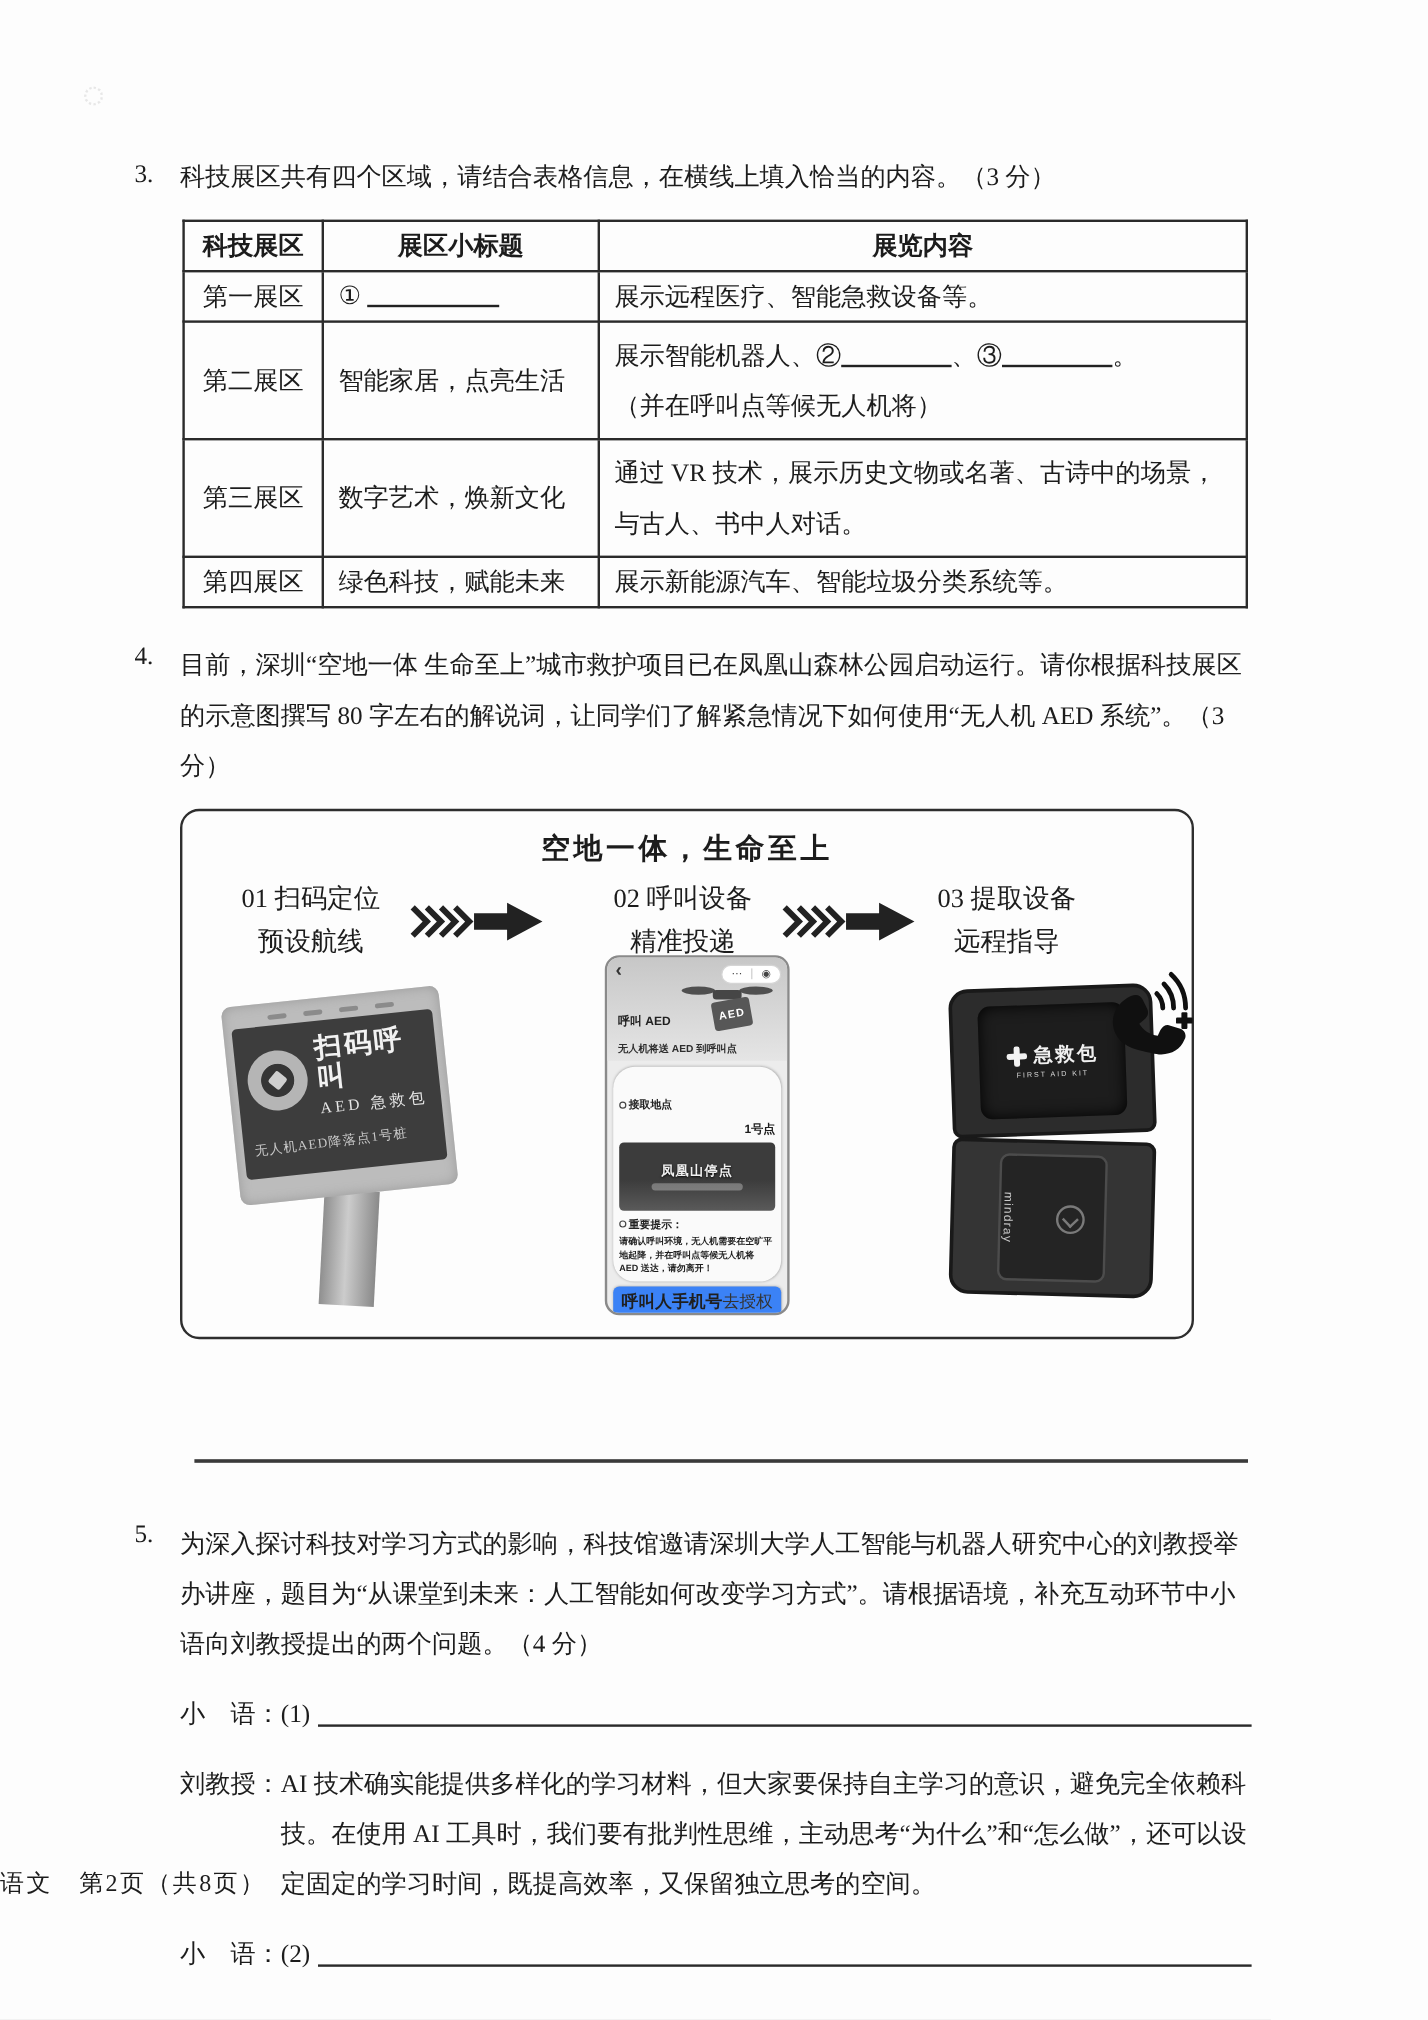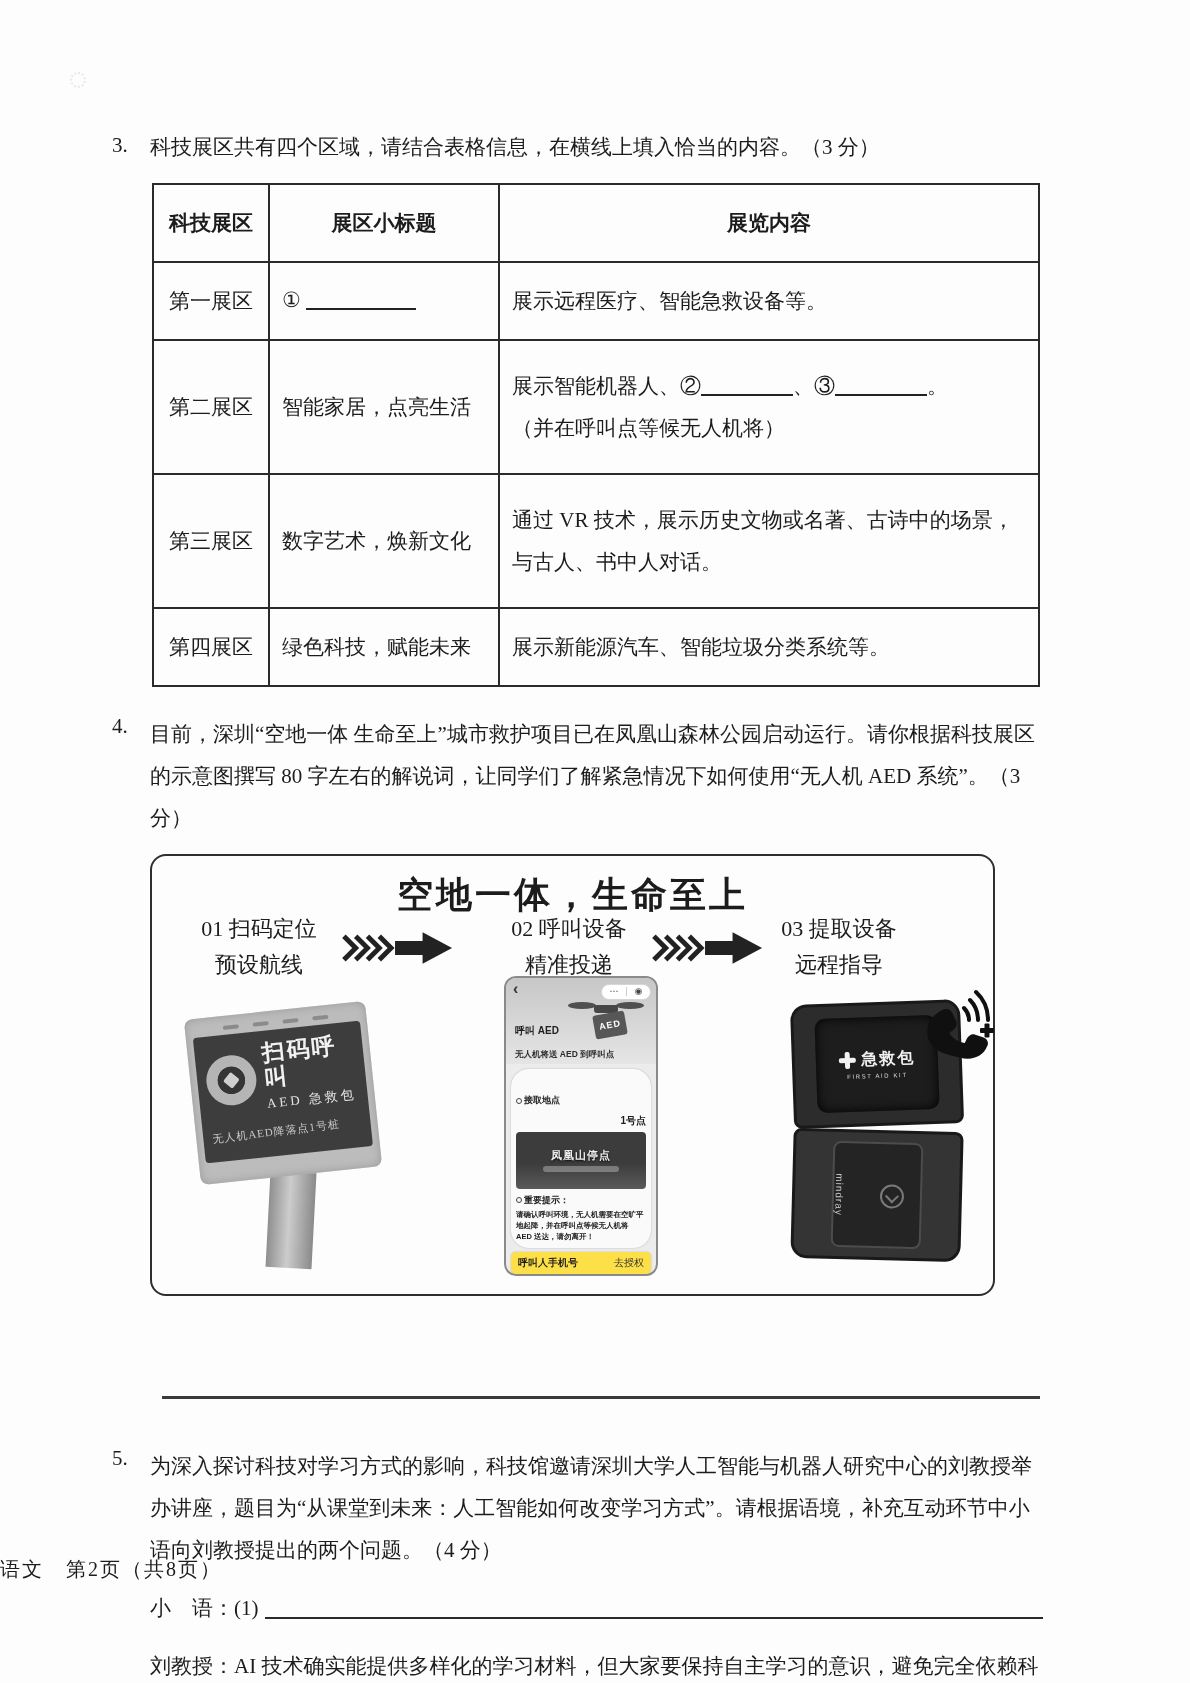--- a/index.html
+++ b/index.html
@@ -12,32 +12,32 @@
 
   .question { display:flex; align-items:flex-start; }
   .qnum { width:38px; flex-shrink:0; font-size:21px; padding-top:1px; }
   .qbody { flex:1; font-size:21px; }
   .prompt { font-size:21px; line-height:1.5; }
   .prompt-wrap { line-height:2.0; }
 
   
   .zone-table { border-collapse:collapse; margin:19px 0 0 2px; width:888px; table-layout:fixed; }
   .zone-table col.c1 { width:116px; } .zone-table col.c2 { width:230px; }
-  .zone-table th, .zone-table td { border:2px solid #2b2b2b; font-size:21px; padding:24px 12px; vertical-align:middle; }
+  .zone-table th, .zone-table td { border:2px solid #2b2b2b; font-size:21px; padding:6px 12px; vertical-align:middle; }
   .zone-table th { font-weight:bold; text-align:center; }
   .td-center { text-align:center;margin-top:36px; }
   .multi { line-height:2.0; }
   .blank { display:inline-block; border-bottom:2px solid #222; height:1.05em; vertical-align:-3px; }
   .w110 { width:110px; } .w92 { width:92px; }
 
   
   .q4 { margin-top:26px; }
   .flow-box { position:relative; margin-top:15px; width:845px; height:442px;
               border:2.5px solid #2e2e2e; border-radius:16px; background:#fdfdfd; }
-  .flow-title { text-align:center; padding-top:15px; font-size:36px; font-weight:bold; letter-spacing:3px; }
+  .flow-title { text-align:center; padding-top:15px; font-size:24px; font-weight:bold; letter-spacing:3px; }
   .step { position:absolute; top:62px; width:150px; text-align:center; font-size:22px; line-height:1; }
   .step .sub { margin-top:14px; }
   .step1 { left:32px; } .step2 { left:342px; } .step3 { left:612px; }
   .flow-arrow { position:absolute; top:72px; width:118px; height:40px; }
   .arrow1 { left:186px; } .arrow2 { left:496px; }
 
   
   .sign-wrap { position:absolute; left:32px; top:146px; width:205px; height:268px; }
   .sign-board { position:absolute; left:8px; top:8px; width:182px; height:166px; background:#bcbcbc;
                 border-radius:8px; transform:rotate(-6deg); box-shadow:inset 0 0 10px #9a9a9a; padding:7px 7px 0; }
@@ -78,22 +78,22 @@
   .loc-row { display:flex; justify-content:space-between; align-items:center; }
   .dotlab { font-size:9px; font-weight:bold; color:#222; display:flex; align-items:center; gap:2px; }
   .dotlab i { width:6px; height:6px; border:1.5px solid #444; border-radius:50%; display:inline-block; }
   .loc-val { font-size:10px; font-weight:bold;margin-top:40px; }
   .loc-photo { margin-top:4px; height:57px; border-radius:4px; display:flex; flex-direction:column; align-items:center;
                justify-content:center; background:linear-gradient(180deg,#3c3c3c 0 55%,#5a5a5a); }
   .photo-cap { color:#f0f0f0; font-size:11px; font-weight:bold; letter-spacing:1px; text-shadow:0 1px 2px #000; }
   .photo-blur { margin-top:3px; width:58%; height:6px; background:rgba(255,255,255,.3); border-radius:3px; }
   .notice-lab { margin-top:5px; }
   .notice-text { margin-top:2px; font-size:7.5px; line-height:1.5; color:#1e1e1e; font-weight:bold; }
-  .auth-row { margin:4px 5px 0; background:#fde047; border-radius:5px; padding:4px 7px; display:flex;
-              justify-content:space-between; font-size:10px; font-weight:bold; color:#1f1f1f; box-shadow:0 0 2px #b5b5b5; }
+  .auth-row { margin:4px 5px 0; background:#3b82f6; border-radius:5px; padding:4px 7px; display:flex;
+              justify-content:space-between; font-size:14px; font-weight:bold; color:#1f1f1f; box-shadow:0 0 2px #b5b5b5; }
   .auth-row .act { font-weight:normal; color:#333; }
   .btns { display:flex; gap:8px; margin:6px 8px 0; }
   .btn { flex:1; text-align:center; font-size:11px; font-weight:bold; padding:4px 0 5px; border-radius:3px; }
   .btn-cancel { background:#fff; border:1.5px solid #2e2e2e; color:#1d1d1d; }
   .btn-call { background:#3a3a3a; border:1.5px solid #1d1d1d; color:#fff; }
 
   
   .kit { position:absolute; left:640px; top:146px; width:170px; height:266px; }
   .kit-top { height:124px; background:#2c2c2c; border:3px solid #191919; border-radius:16px 16px 8px 8px;
              display:flex; align-items:center; justify-content:center; transform:rotate(-2deg); }

